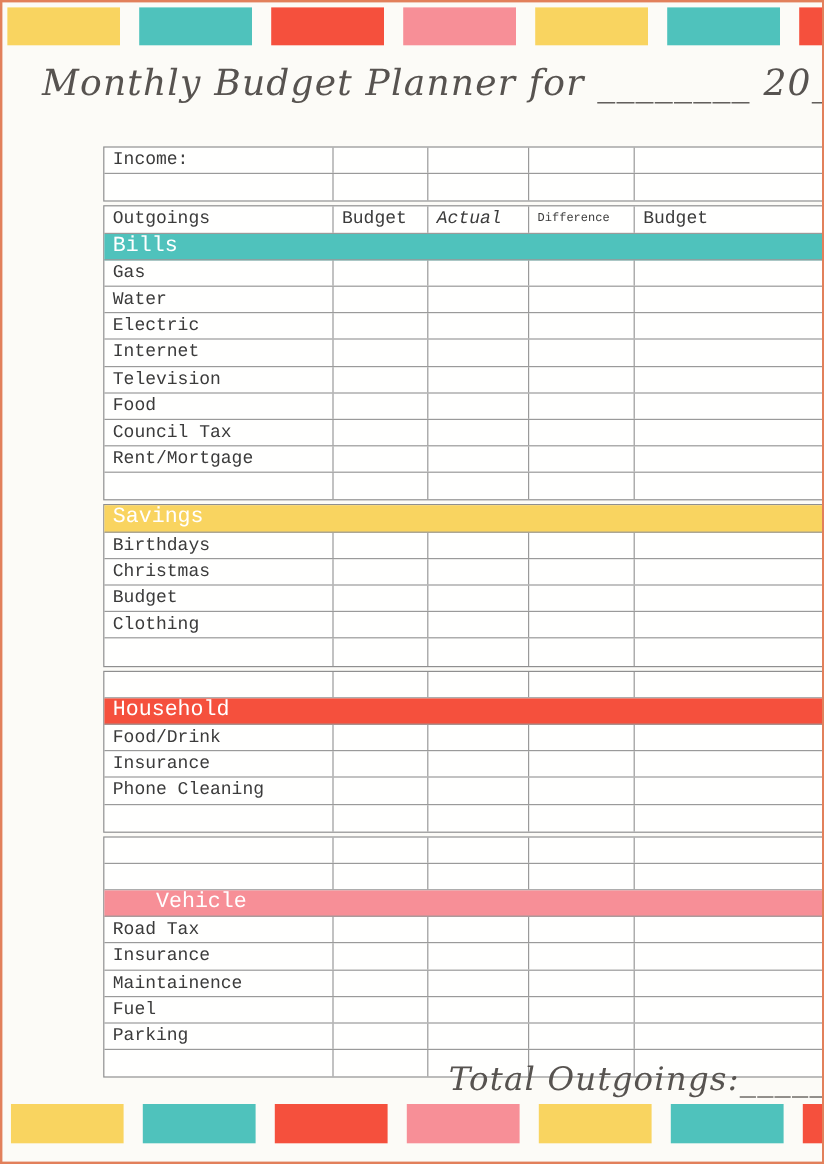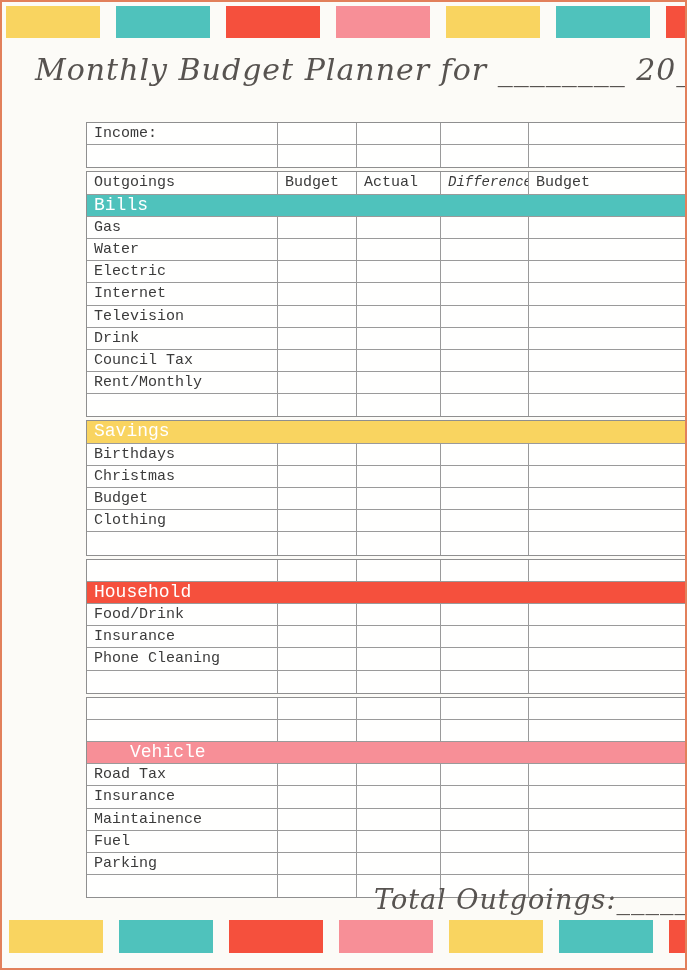--- a/index.html
+++ b/index.html
@@ -46,23 +46,23 @@
   }
   .t-block .t-row:last-child { border-bottom:none; }
   .t-cell {
     height:100%;
     border-right:1px solid #9a9a9a;
     font-size:15px; line-height:21px;
     padding-left:7px;
     overflow:hidden; white-space:nowrap;
   }
   .t-cell:last-child { border-right:none; }
-  .c0 { width:191px; } .c1 { width:79px; } .c2 { width:84px; }
+  .c0 { width:191px; } .c1 { width:79px; } .c2 { width:84px;font-style:italic; }
   .c3 { width:88px; } .c4 { width:132px; flex:1; }
-  .c3.hdr { font-size:14px;font-style:italic; }
+  .c3.hdr { font-size:10px; }
   .bar-row .t-cell {
     width:100%; color:#ffffff; border-right:none;
     font-size:18px; line-height:21px;
   }
 </style>
 </head>
 <body>
 
 <div class="color-bar top" id="top-bar">
     <div class="cblock" style="background: rgb(249, 212, 96);"></div>
@@ -133,35 +133,35 @@
         <div class="t-cell c4"></div>
       </div>
       <div class="t-row">
         <div class="t-cell c0">Television</div>
         <div class="t-cell c1"></div>
         <div class="t-cell c2"></div>
         <div class="t-cell c3"></div>
         <div class="t-cell c4"></div>
       </div>
       <div class="t-row">
-        <div class="t-cell c0">Drink</div>
+        <div class="t-cell c0">Food</div>
         <div class="t-cell c1"></div>
         <div class="t-cell c2"></div>
         <div class="t-cell c3"></div>
         <div class="t-cell c4"></div>
       </div>
       <div class="t-row">
         <div class="t-cell c0">Council Tax</div>
         <div class="t-cell c1"></div>
         <div class="t-cell c2"></div>
         <div class="t-cell c3"></div>
         <div class="t-cell c4"></div>
       </div>
       <div class="t-row">
-        <div class="t-cell c0">Rent/Monthly</div>
+        <div class="t-cell c0">Rent/Mortgage</div>
         <div class="t-cell c1"></div>
         <div class="t-cell c2"></div>
         <div class="t-cell c3"></div>
         <div class="t-cell c4"></div>
       </div>
       <div class="t-row">
         <div class="t-cell c0"></div>
         <div class="t-cell c1"></div>
         <div class="t-cell c2"></div>
         <div class="t-cell c3"></div>

